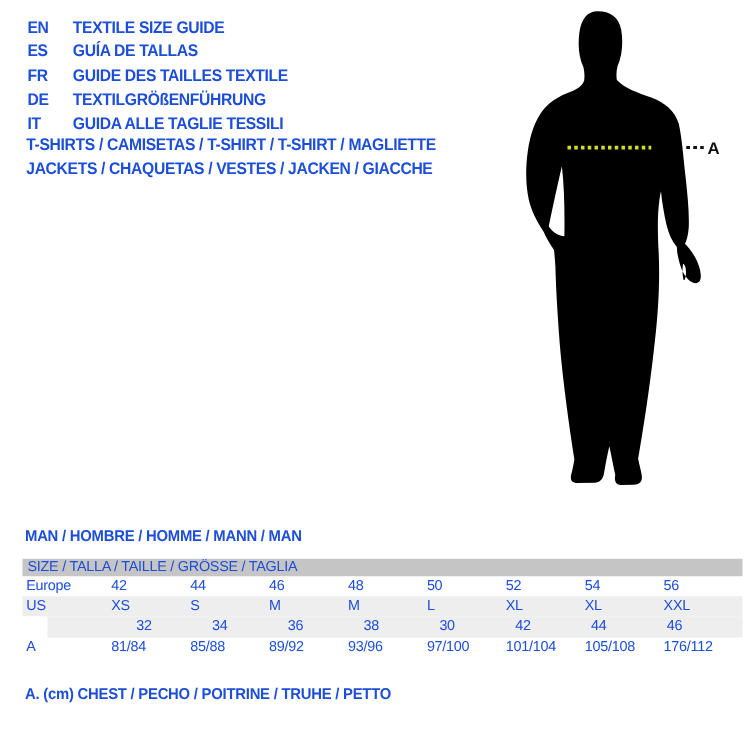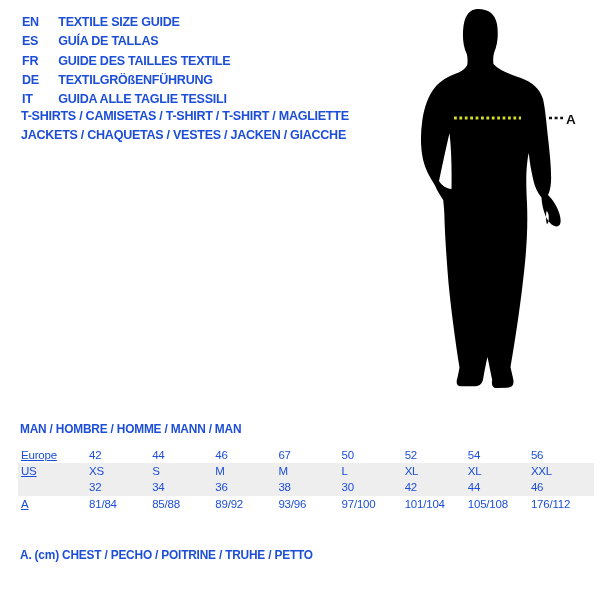--- a/index.html
+++ b/index.html
@@ -17,21 +17,21 @@
                font-size:13.5px; font-weight:bold; letter-spacing:-.3px; line-height:18.6px; white-space:nowrap; }
   
   .figure-svg { position:absolute; left:395px; top:0; }
   
   .man-line { position:absolute; left:20px; top:422px; transform:scaleX(.95); transform-origin:0 0;
               font-size:12.5px; font-weight:bold; letter-spacing:-.2px; white-space:nowrap; }
   
   .size-table { position:absolute; left:18px; top:447px; width:576px; font-size:11.5px; letter-spacing:-.2px; }
   .size-header { height:14px; line-height:14px; padding-left:4px; background:#c5c5c5; white-space:nowrap; overflow:hidden; }
   .trow   { display:flex; height:16.2px; line-height:16.2px; }
-  .tlabel { width:68px; padding-left:3px;text-decoration:underline; }
+  .tlabel { width:68px; padding-left:3px; }
   .tcell  { flex:1; text-align:left; }
   
   .footnote { position:absolute; left:20px; top:548px; transform:scaleX(.95); transform-origin:0 0;
               font-size:12.5px; font-weight:bold; letter-spacing:-.2px; white-space:nowrap; }
 </style>
 </head>
 <body>
 
 <div class="canvas">
 
@@ -117,44 +117,45 @@
              C 548.8 214 547.8 211.5 546.5 211
              Z"></path>
     <line x1="454" y1="118" x2="521" y2="118" stroke="#d4dd26" stroke-width="3" stroke-dasharray="2.8 2.6"></line>
     <line x1="549" y1="118" x2="563" y2="118" stroke="#111111" stroke-width="2.4" stroke-dasharray="3 2.6"></line>
     <text x="566" y="123.5" font-size="13.5" font-weight="bold" fill="#111">A</text>
   </svg>
 
   <div class="man-line">MAN / HOMBRE / HOMME / MANN / MAN</div>
 
   <div class="size-table">
+    <div class="size-header" style="background: rgb(197, 197, 197);">SIZE / TALLA / TAILLE / GRÖSSE / TAGLIA</div>
     <div>
         <div class="trow">
           <span class="tlabel">Europe</span>
           <span class="tcell">42</span>
           <span class="tcell">44</span>
           <span class="tcell">46</span>
-          <span class="tcell">67</span>
+          <span class="tcell">48</span>
           <span class="tcell">50</span>
           <span class="tcell">52</span>
           <span class="tcell">54</span>
           <span class="tcell">56</span>
         </div>
         <div class="trow" style="background: rgb(238, 238, 238);">
           <span class="tlabel">US</span>
           <span class="tcell">XS</span>
           <span class="tcell">S</span>
           <span class="tcell">M</span>
           <span class="tcell">M</span>
           <span class="tcell">L</span>
           <span class="tcell">XL</span>
           <span class="tcell">XL</span>
           <span class="tcell">XXL</span>
         </div>
-        <div class="trow" style="background: rgb(238, 238, 238);">
+        <div class="trow" style="background: rgb(238, 238, 238); margin-left: 20px;">
           <span class="tlabel"></span>
           <span class="tcell">32</span>
           <span class="tcell">34</span>
           <span class="tcell">36</span>
           <span class="tcell">38</span>
           <span class="tcell">30</span>
           <span class="tcell">42</span>
           <span class="tcell">44</span>
           <span class="tcell">46</span>
         </div>

